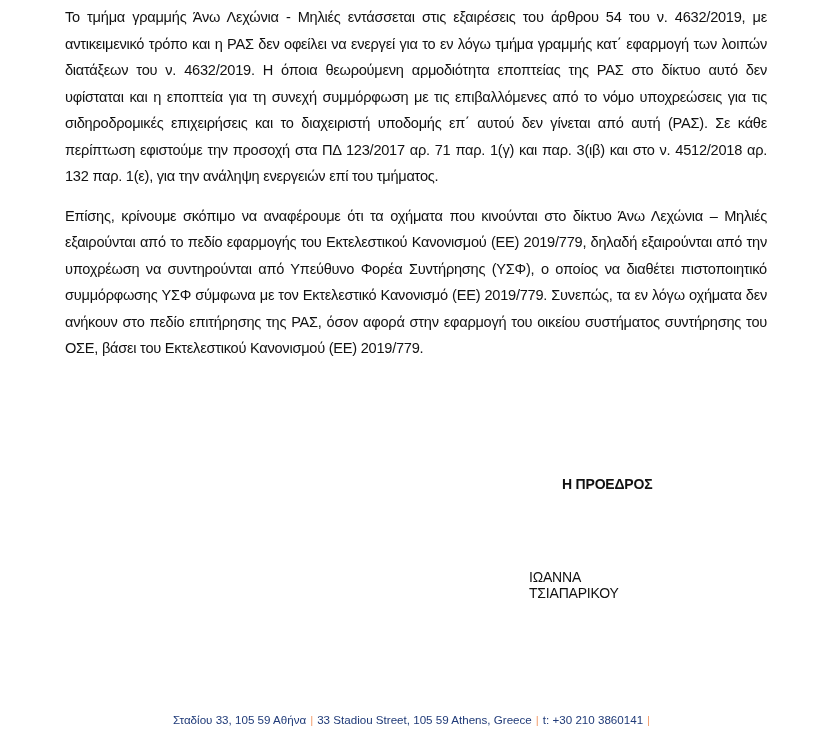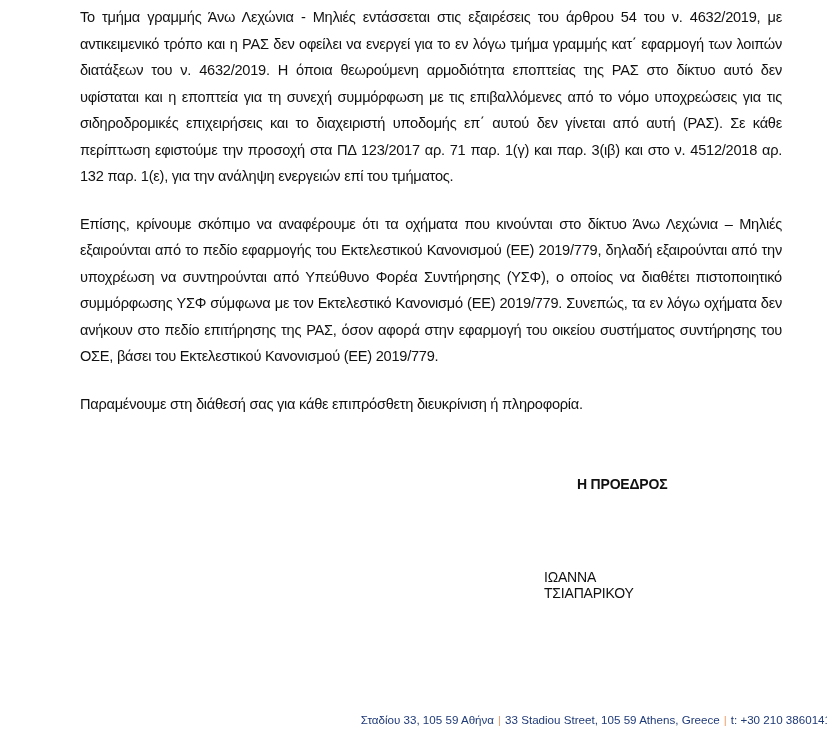--- a/index.html
+++ b/index.html
@@ -10,41 +10,41 @@
     body {
       width: 827px;
       height: 749px;
       position: relative;
       overflow: hidden;
       font-family: "Liberation Sans", "DejaVu Sans", sans-serif;
       color: #111111;
     }
     .page {
       position: absolute;
-      left: 15px; top: 0;
+      left: 0; top: 0;
       width: 665px;
       height: 749px;
     }
     .body-text {
       position: absolute;
       left: 65px;
       top: 4px;
       width: 702px;
       font-size: 14.6px;
       line-height: 26.5px;
       letter-spacing: -0.25px;
       word-spacing: 0px;
     }
     .para {
       margin: 0;
       text-align: justify;
       text-align-last: left;
     }
     .para + .para {
-      margin-top: 21px;
+      margin-top: 13px;
     }
     .sig-title {
       position: absolute;
       left: 562px;
       top: 476px;
       font-size: 14px;
       font-weight: bold;
       letter-spacing: -0.2px;
     }
     .sig-name {
@@ -53,41 +53,40 @@
       top: 569px;
       font-size: 14px;
       font-weight: normal;
       letter-spacing: -0.2px;
     }
     .footer {
       position: absolute;
       left: 0;
       top: 712px;
       width: 827px;
-      text-align: right;
+      text-align: center;
       font-size: 11.6px;
       line-height: 15.5px;
       color: #1f3a78;
     }
     .footer-line { display: block; white-space: nowrap; }
     .sep {
       color: #f29c6b;
       margin: 0 4px;
       font-weight: normal;
     }
   </style>
 </head>
 <body>
 
 <div class="page">
 
   <div class="body-text">
     <p class="para">Το τμήμα γραμμής Άνω Λεχώνια - Μηλιές εντάσσεται στις εξαιρέσεις του άρθρου 54 του ν. 4632/2019, με αντικειμενικό τρόπο και η ΡΑΣ δεν οφείλει να ενεργεί για το εν λόγω τμήμα γραμμής κατ΄ εφαρμογή των λοιπών διατάξεων του ν. 4632/2019. Η όποια θεωρούμενη αρμοδιότητα εποπτείας της ΡΑΣ στο δίκτυο αυτό δεν υφίσταται και η εποπτεία για τη συνεχή συμμόρφωση με τις επιβαλλόμενες από το νόμο υποχρεώσεις για τις σιδηροδρομικές επιχειρήσεις και το διαχειριστή υποδομής επ΄ αυτού δεν γίνεται από αυτή (ΡΑΣ). Σε κάθε περίπτωση εφιστούμε την προσοχή στα ΠΔ 123/2017 αρ. 71 παρ. 1(γ) και παρ. 3(ιβ) και στο ν. 4512/2018 αρ. 132 παρ. 1(ε), για την ανάληψη ενεργειών επί του τμήματος.</p>
     <p class="para">Επίσης, κρίνουμε σκόπιμο να αναφέρουμε ότι τα οχήματα που κινούνται στο δίκτυο Άνω Λεχώνια – Μηλιές εξαιρούνται από το πεδίο εφαρμογής του Εκτελεστικού Κανονισμού (ΕΕ) 2019/779, δηλαδή εξαιρούνται από την υποχρέωση να συντηρούνται από Υπεύθυνο Φορέα Συντήρησης (ΥΣΦ), ο οποίος να διαθέτει πιστοποιητικό συμμόρφωσης ΥΣΦ σύμφωνα με τον Εκτελεστικό Κανονισμό (ΕΕ) 2019/779. Συνεπώς, τα εν λόγω οχήματα δεν ανήκουν στο πεδίο επιτήρησης της ΡΑΣ, όσον αφορά στην εφαρμογή του οικείου συστήματος συντήρησης του ΟΣΕ, βάσει του Εκτελεστικού Κανονισμού (ΕΕ) 2019/779.</p>
-    <p class="para">Παραμένουμε στη διάθεσή σας για κάθε επιπρόσθετη διευκρίνιση ή πληροφορία.</p>
   </div>
 
   <div class="sig-title">Η ΠΡΟΕΔΡΟΣ</div>
   <div class="sig-name">ΙΩΑΝΝΑ ΤΣΙΑΠΑΡΙΚΟΥ</div>
 
   <div class="footer">
     <span class="footer-line">
       <span>Σταδίου 33, 105 59 Αθήνα</span><span class="sep">|</span><span>33 Stadiou Street, 105 59 Athens, Greece</span><span class="sep">|</span><span>t: +30 210 3860141</span><span class="sep">|</span>
     </span>
   </div>

